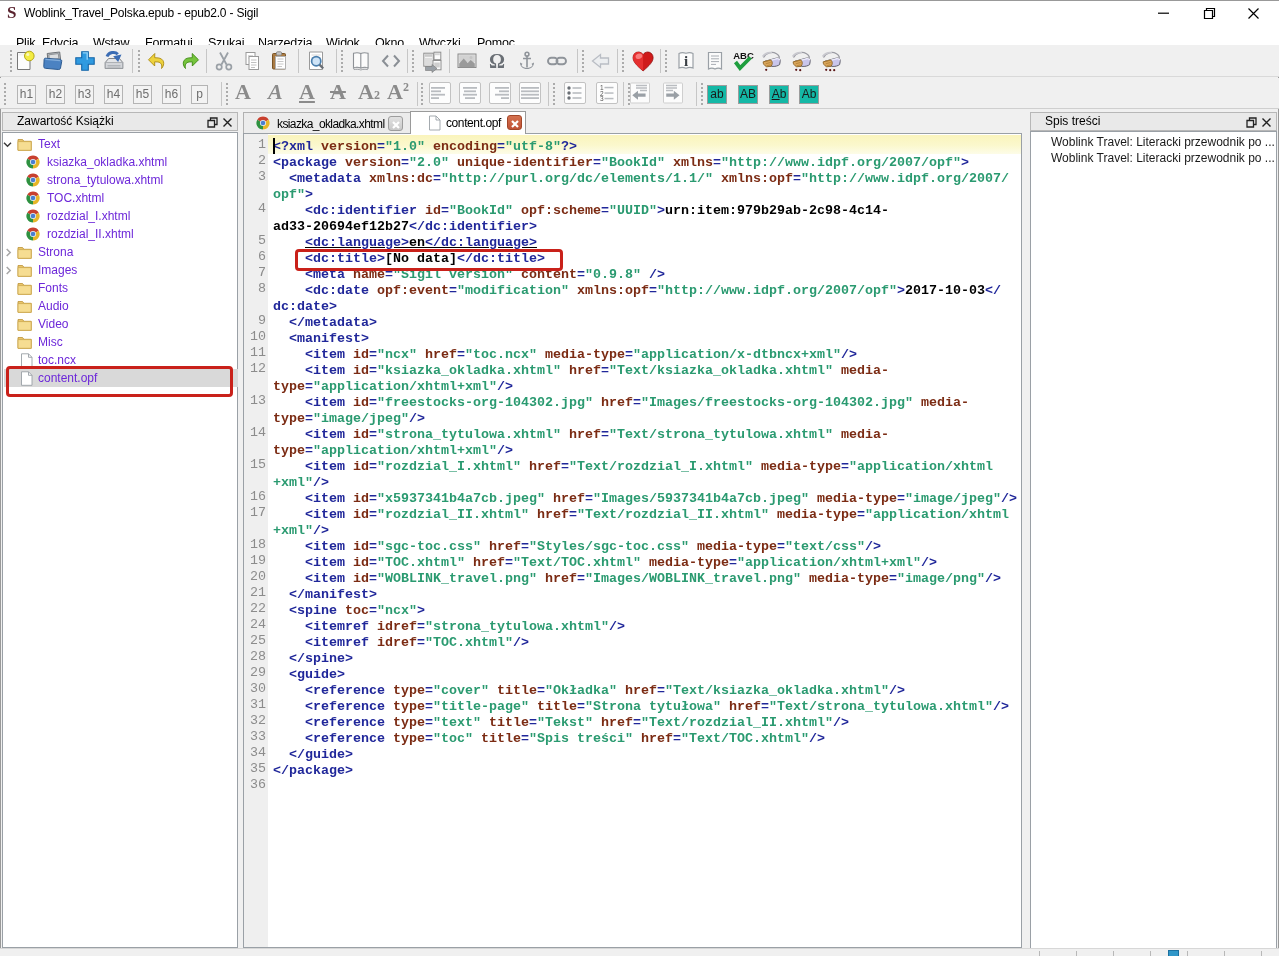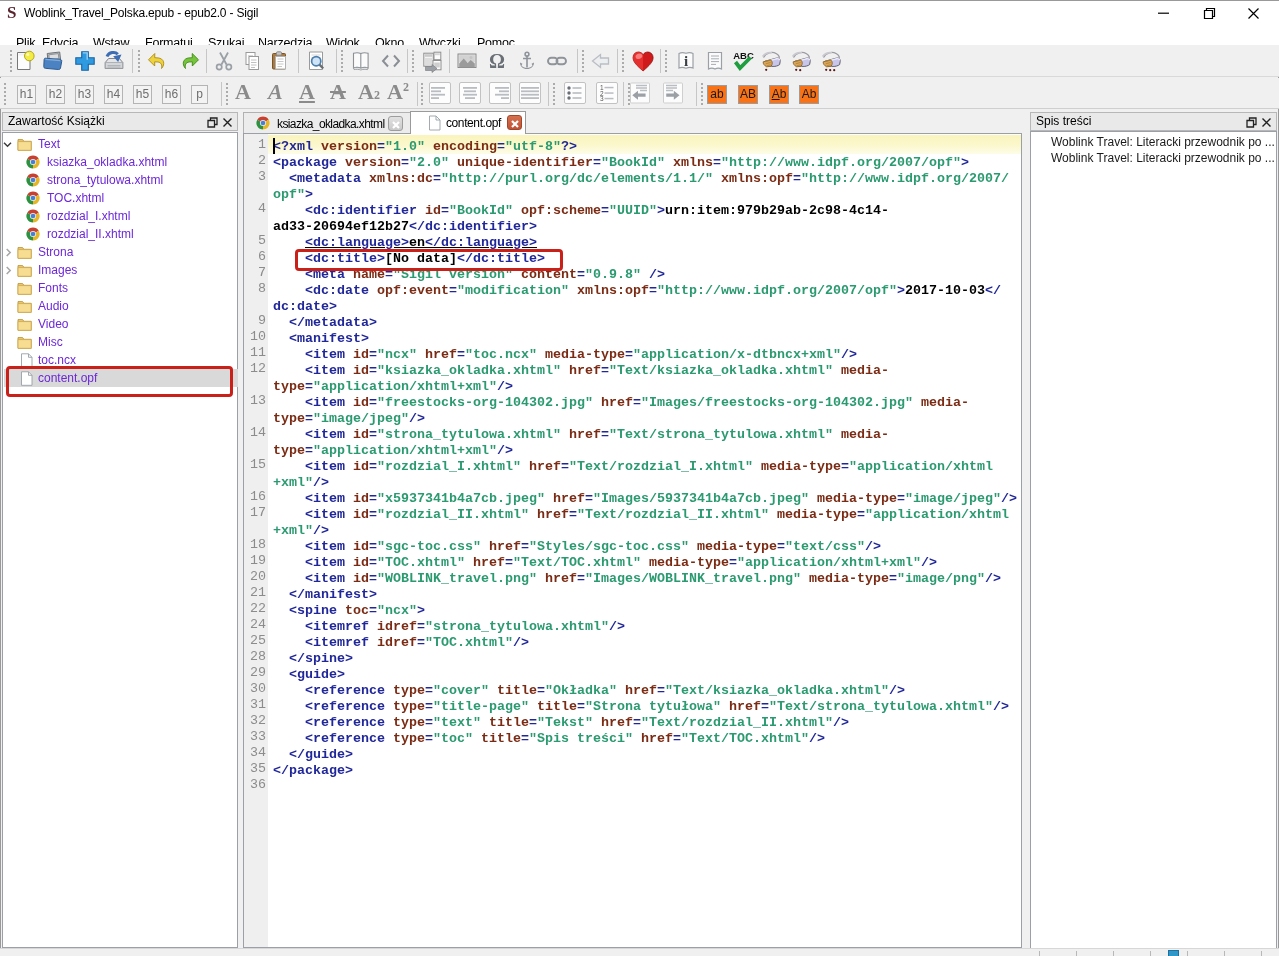--- a/index.html
+++ b/index.html
@@ -11,24 +11,24 @@
 
 #menubar{position:absolute;left:0;top:24px;width:1279px;height:21px;background:#fff}
 .mi{position:absolute;top:12px;font-size:12.5px;color:#000;letter-spacing:-0.22px}
 
 #tb1{position:absolute;left:0;top:45px;width:1279px;height:32px;background:#f0f0f0;border-bottom:1px solid #d9d9d9}
 #tb2{position:absolute;left:0;top:78px;width:1279px;height:31px;background:#f0f0f0;border-bottom:1px solid #cfcfcf}
 .tsep{position:absolute;top:4px;width:1px;height:24px;background:#c6c6c6}
 .thandle{position:absolute;top:5px;width:2px;height:22px;background-image:repeating-linear-gradient(to bottom,#ababab 0,#ababab 2px,transparent 2px,transparent 4px)}
 .ticon{position:absolute;top:4px;width:24px;height:24px}
 .hbtn{position:absolute;top:7px;height:19px;border:1px solid #b4b4b4;background:#f3f3f3;color:#6e6e6e;font-size:12px;text-align:center;line-height:17px}
-.abtn{position:absolute;top:7px;height:19px;border:1px solid #9c9c9c;background:#f97316;color:#1a1a1a;font-size:12px;text-align:center;line-height:17px}
+.abtn{position:absolute;top:7px;height:19px;border:1px solid #9c9c9c;background:#14b8a6;color:#1a1a1a;font-size:12px;text-align:center;line-height:17px}
 .aletter{position:absolute;font-family:"Liberation Serif",serif;color:#8b8b8b;font-weight:bold}
 
-.dockhdr{position:absolute;box-sizing:border-box;height:19px;background:#e9e9e9;border:1px solid #b7b7b7;font-size:12px;color:#000;line-height:17px;padding-left:5px}
+.dockhdr{position:absolute;box-sizing:border-box;height:19px;background:#e9e9e9;border:1px solid #b7b7b7;font-size:12px;color:#000;line-height:17px;padding-left:14px}
 .dockbody{position:absolute;background:#fff;border:1px solid #9aa0a6}
 
 .trow{position:absolute;left:1px;width:234px;height:18px;font-size:12px;color:#6d28d9;line-height:18px}
 .trow .lbl{position:absolute;top:0}
 .sel{background:#d9d9d9}
 
 #tabbar{position:absolute;left:243px;top:111px;width:779px;height:23px;z-index:5}
 .tab{position:absolute;top:1px;height:21px;font-size:12px;line-height:22px;color:#000;letter-spacing:-0.4px}
 #tab1{left:0;width:169px;background:#ececec;border:1px solid #b1b1b1;border-bottom:none;letter-spacing:-0.6px}
 #tab2{left:167px;width:116px;background:#fff;border:1px solid #9a9a9a;border-bottom:none;top:0;height:23px}

